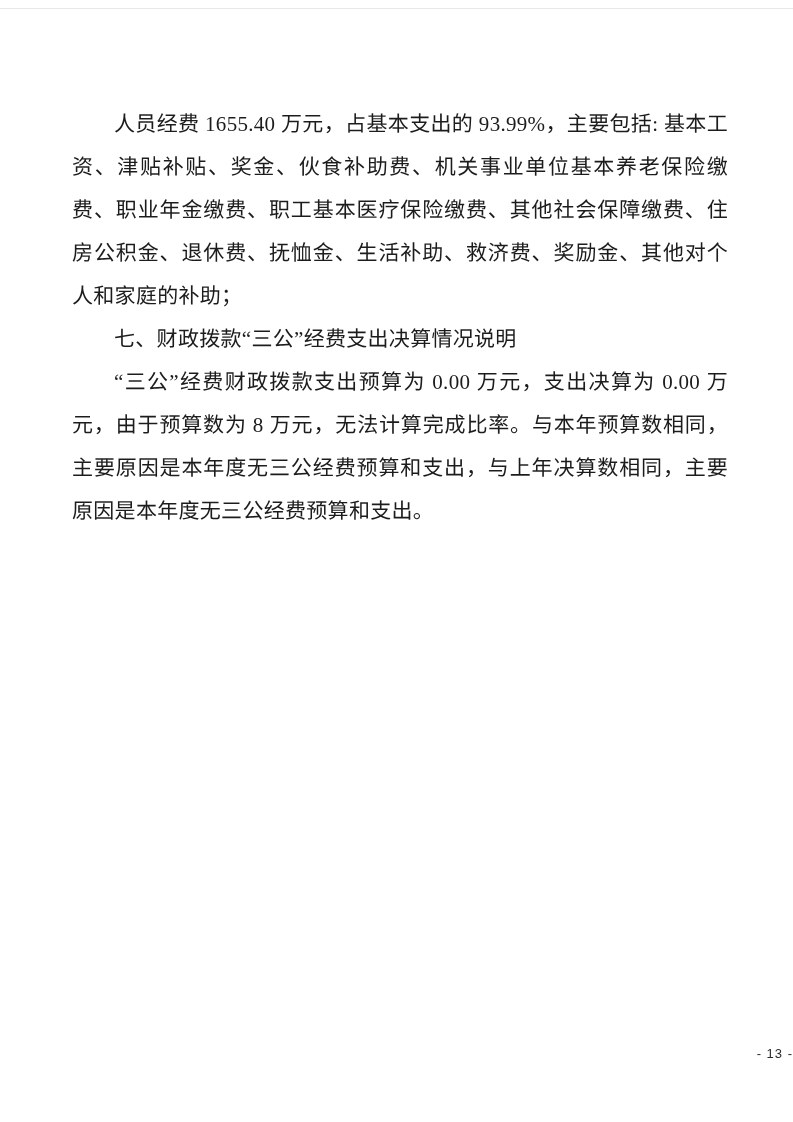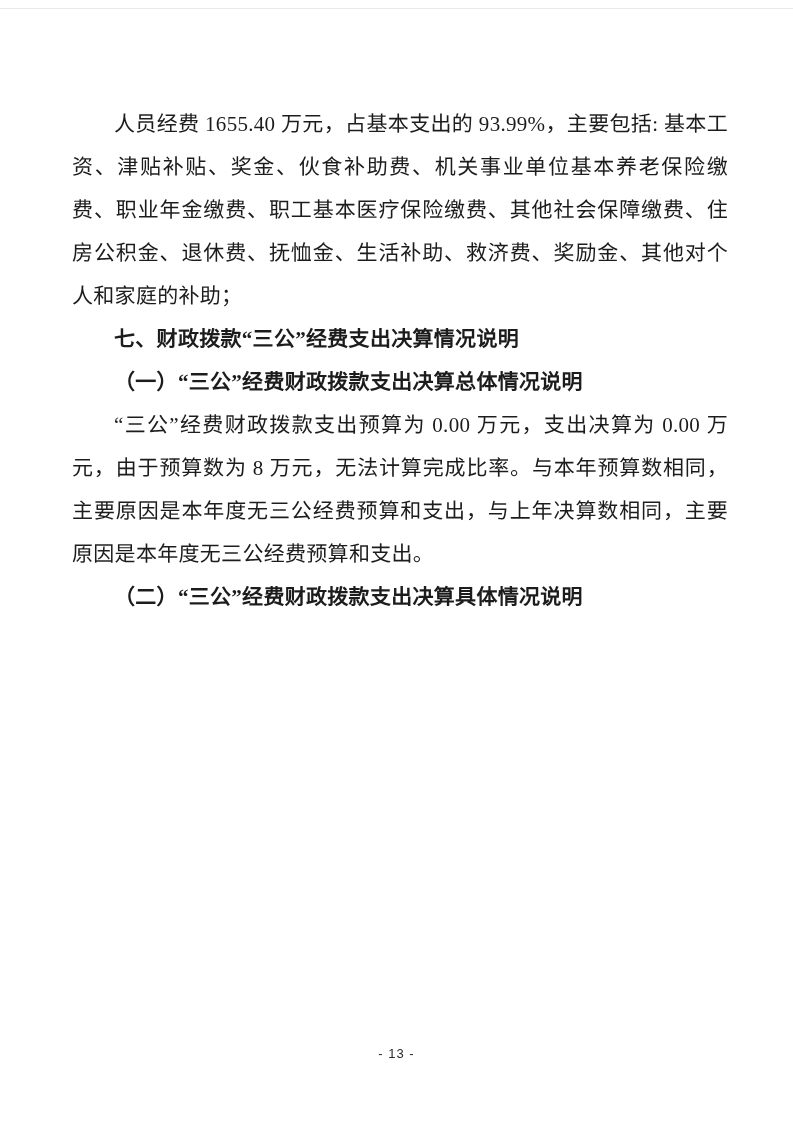--- a/index.html
+++ b/index.html
@@ -33,43 +33,41 @@
     text-align: justify;
     text-justify: inter-ideograph;
     text-indent: 2em;
     letter-spacing: 0.3px;
     word-break: break-all;
   }
   .heading {
     margin: 0;
     font-size: 21px;
     line-height: 43px;
-    font-weight: bold;
+    font-weight: normal;
     text-indent: 2em;
     letter-spacing: 0.3px;
   }
   .page-footer {
     position: absolute;
     top: 1036px;
     left: 0;
     right: 0;
-    text-align: center;
+    text-align: right;
     font-size: 13px;
     line-height: 18px;
     color: #2a2a2a;
     font-family: "Liberation Sans", "DejaVu Sans", sans-serif;
     letter-spacing: 1px;
   }
 </style>
 </head>
 <body>
 
 <div class="page">
   <div class="content">
     <p class="para">人员经费 1655.40 万元，占基本支出的 93.99%，主要包括: 基本工资、津贴补贴、奖金、伙食补助费、机关事业单位基本养老保险缴费、职业年金缴费、职工基本医疗保险缴费、其他社会保障缴费、住房公积金、退休费、抚恤金、生活补助、救济费、奖励金、其他对个人和家庭的补助；</p>
     <p class="heading">七、财政拨款“三公”经费支出决算情况说明</p>
-    <p class="heading">（一）“三公”经费财政拨款支出决算总体情况说明</p>
     <p class="para">“三公”经费财政拨款支出预算为 0.00 万元，支出决算为 0.00 万元，由于预算数为 8 万元，无法计算完成比率。与本年预算数相同，主要原因是本年度无三公经费预算和支出，与上年决算数相同，主要原因是本年度无三公经费预算和支出。</p>
-    <p class="heading">（二）“三公”经费财政拨款支出决算具体情况说明</p>
   </div>
 
   <div class="page-footer">- 13 -</div>
 </div>
 
 </body></html>

